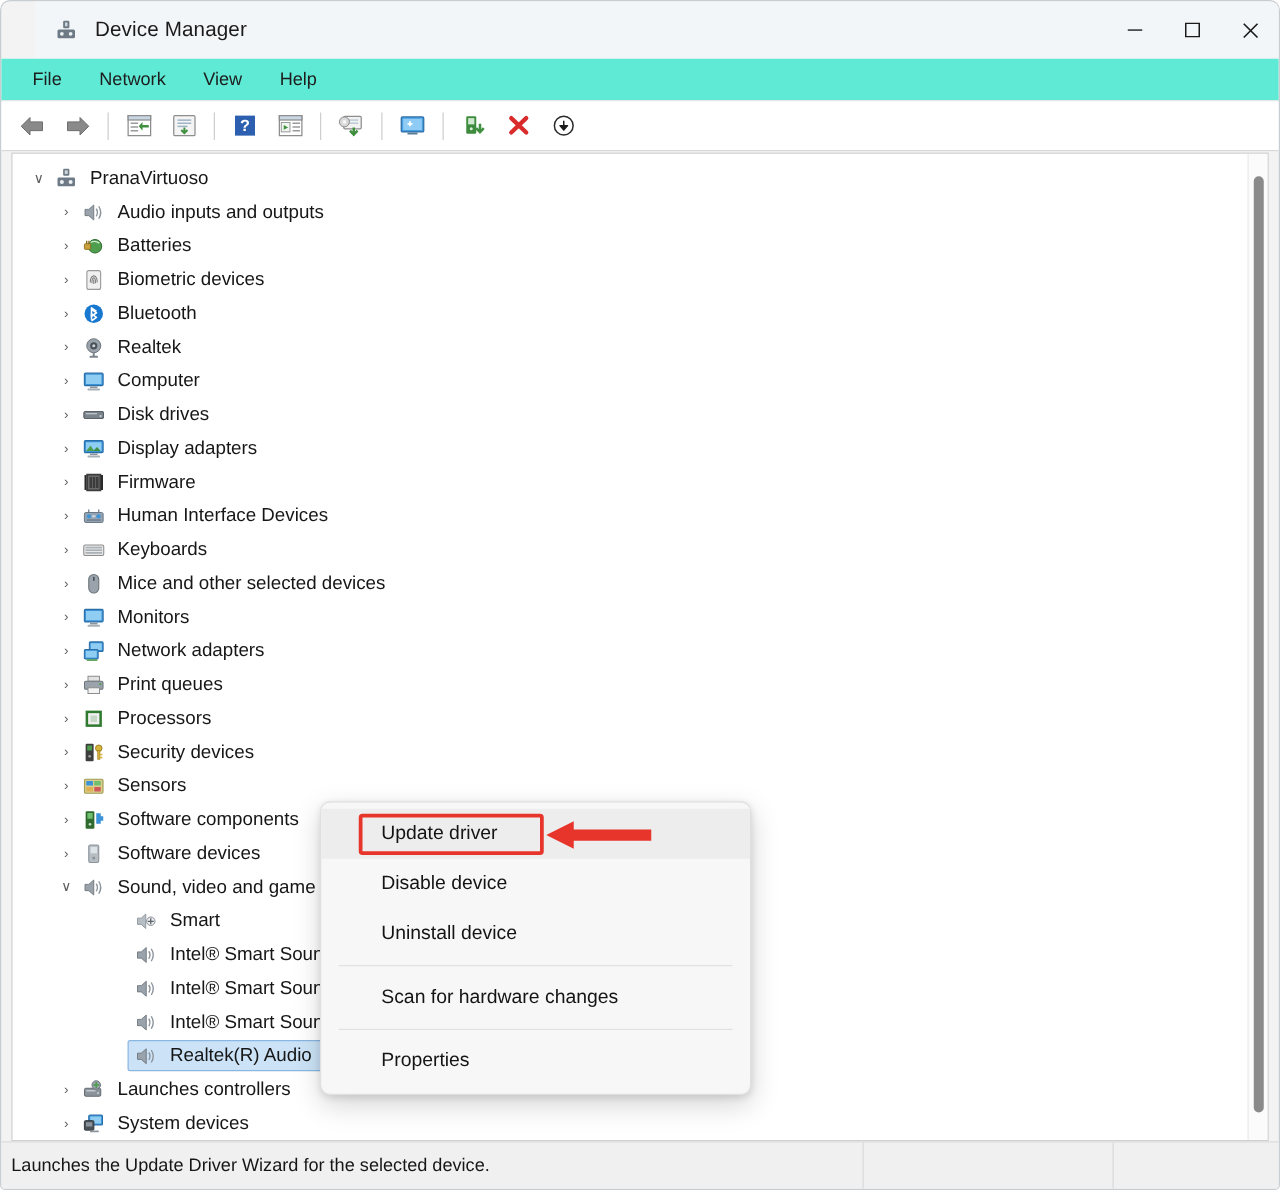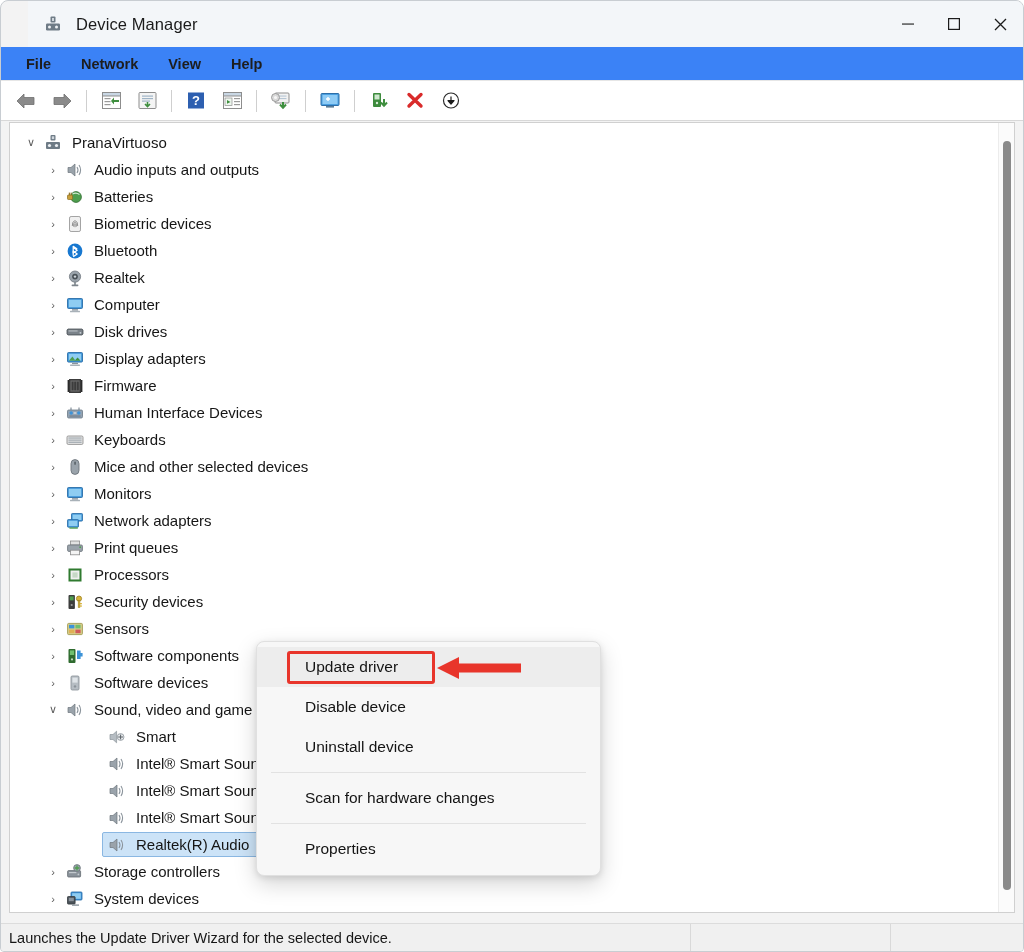--- a/index.html
+++ b/index.html
@@ -38,24 +38,23 @@
   }
   .wc {
     width: 46px; height: 46px;
     display: flex; align-items: center; justify-content: center;
     color: #1b1b1b;
   }
 
   
   .menubar {
     position: absolute; top: 46px; left: 0; right: 0; height: 34px;
-    background: #3b82f6;
+    background: #5eead4;
     display: flex; align-items: center;
     border-bottom: 1px solid #e6e6e6;
-    font-weight: bold;
   }
   .menuitem {
     padding: 3px 13px;
     font-size: 14.5px; color: #1d1d1d;
     margin-left: 4px;
   }
   .menuitem:first-child { margin-left: 12px; }
 
   
   .toolbar {
@@ -148,21 +147,21 @@
   .annot-box {
     position: absolute; left: 286px; top: 650px;
     width: 148px; height: 33px;
     border: 3px solid #e8352b; border-radius: 3px;
     z-index: 40; pointer-events: none;
   }
   .annot-arrow { position: absolute; left: 436px; top: 652px; z-index: 40; pointer-events: none; }
 
   
   .statusbar {
-    position: absolute; left: 0; right: 0; bottom: 0; height: 28px;
+    position: absolute; left: 0; right: 0; bottom: 0; height: 38px;
     background: #f0f0f0;
     border-top: 1px solid #dcdcdc;
     display: flex; align-items: center;
   }
   .status-main {
     flex: 0 0 690px; padding-left: 8px;
     font-size: 14.5px; color: #161616;
     border-right: 1px solid #d9d9d9; height: 100%;
     display: flex; align-items: center;
   }
@@ -639,21 +638,21 @@
           <span class="chev">›</span>
           <span class="ico">
             <svg width="18" height="18" viewBox="0 0 18 18">
               <rect x="1.6" y="7.6" width="13" height="6.4" rx="1" fill="#8a929a" stroke="#646b72" stroke-width="0.8"></rect>
               <rect x="3" y="9" width="7.4" height="1.2" fill="#c3c9ce"></rect>
               <circle cx="12.4" cy="11.4" r="0.9" fill="#c3c9ce"></circle>
               <circle cx="11" cy="5" r="3.4" fill="#9aa3ab" stroke="#6d757c" stroke-width="0.8"></circle>
               <path d="M11 2.6 L11 7.4 M8.6 5 L13.4 5" stroke="#4e9e4e" stroke-width="1.3"></path>
             </svg>
           </span>
-          <span class="lbl">Storage controllers</span>
+          <span class="lbl">Launches controllers</span>
         </div>
         <div class="row d1">
           <span class="chev">›</span>
           <span class="ico">
             <svg width="18" height="18" viewBox="0 0 18 18">
               <rect x="5" y="2" width="11" height="8" rx="0.9" fill="#3d93d8" stroke="#2a6ea8" stroke-width="0.85"></rect>
               <rect x="6.2" y="3.2" width="8.6" height="5.6" fill="#8fcdf2"></rect>
               <rect x="1.5" y="6.5" width="7.6" height="7.6" rx="0.8" fill="#4a5258" stroke="#343a3f" stroke-width="0.8"></rect>
               <rect x="2.8" y="7.8" width="5" height="3.4" fill="#8a929a"></rect>
               <rect x="6" y="14.4" width="7" height="1.4" fill="#8b949c"></rect>

